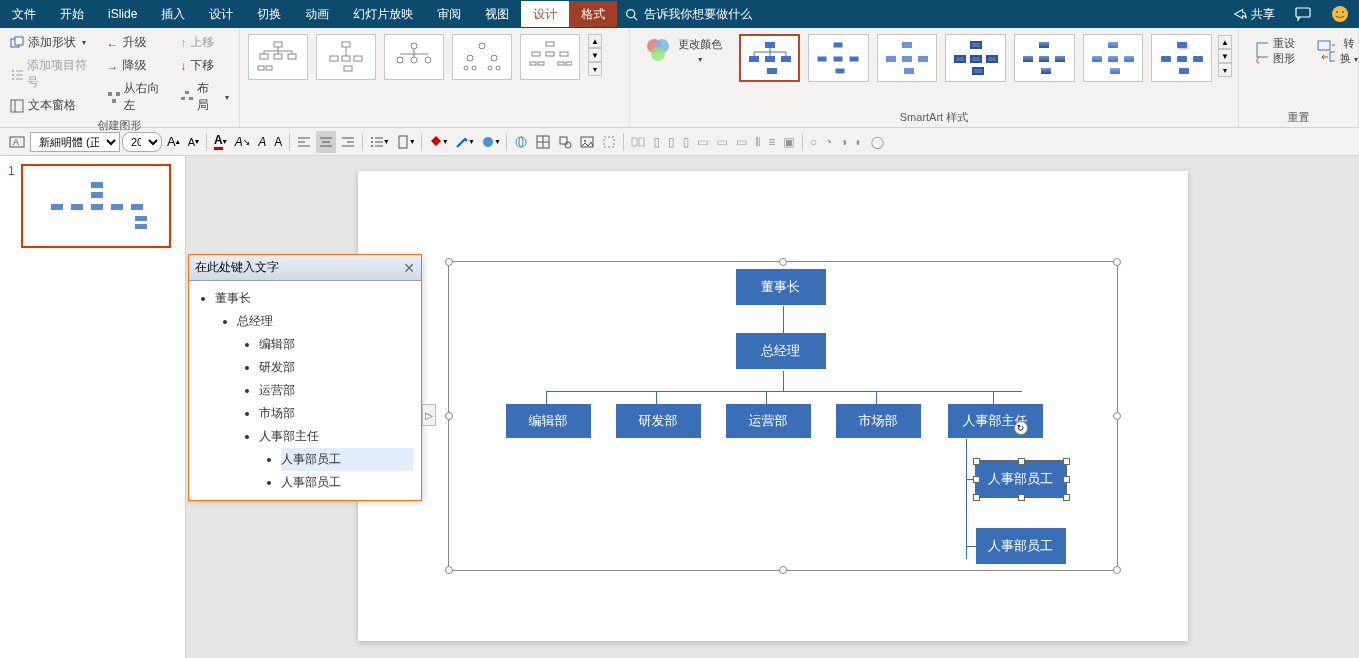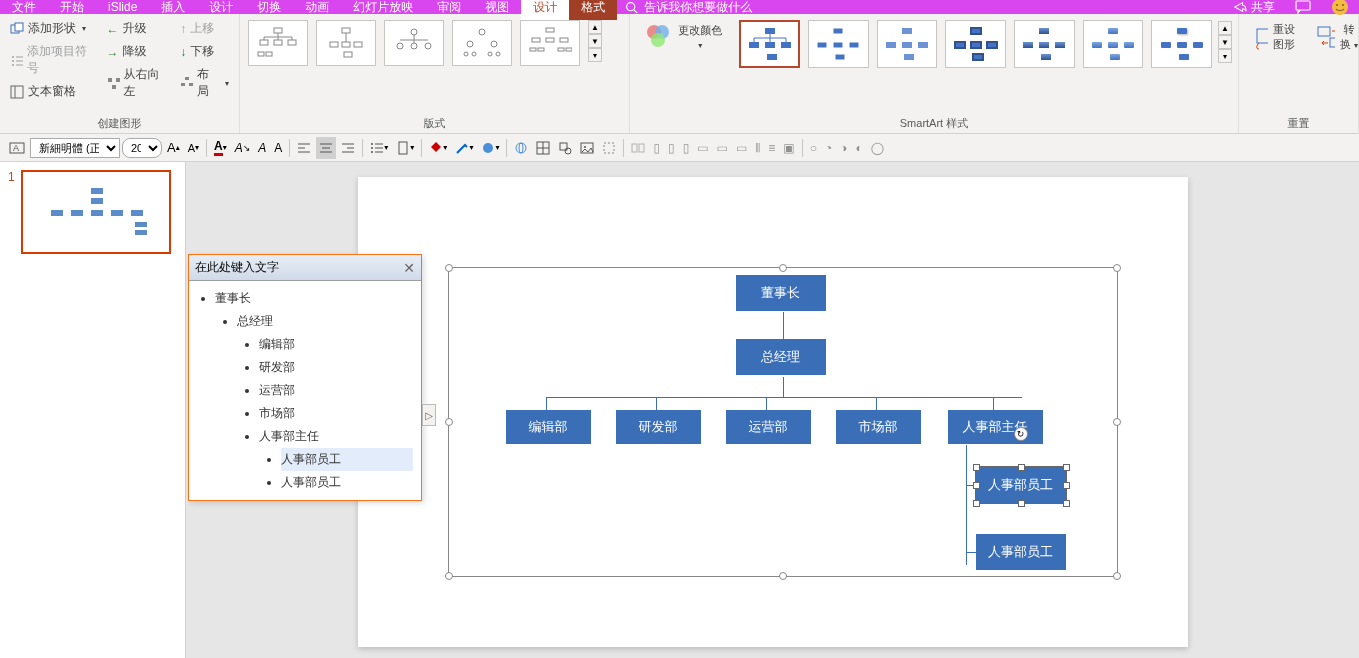--- a/index.html
+++ b/index.html
@@ -1,25 +1,25 @@
 <!DOCTYPE html>
 <html><head>
 <meta charset="utf-8">
 <style>
 *{margin:0;padding:0;box-sizing:border-box;font-family:"Microsoft YaHei",sans-serif;-webkit-user-select:none;}
 body{background:#fff;overflow:hidden;font-size:12px;}
-.tabs{height:14px;background:#d946ef;display:flex;align-items:center;color:#fff;}
+.tabs{height:28px;background:#0c4a6e;display:flex;align-items:center;color:#fff;}
 .tab{padding:0 12px;height:26px;line-height:26px;font-size:12px;cursor:pointer;}
 .tab.active{background:#fff;color:#b7472a;}
 .tab.design{background:#a03f25;}
 .tell{margin-left:8px;display:flex;align-items:center;color:#fff;font-size:12px;}
 .tell svg{margin-right:6px;}
 .spacer{flex:1;}
 .icon-right{padding:0 10px;display:flex;align-items:center;}
-.ribbon{background:#f3f2f1;border-bottom:1px solid #d4d2cf;height:120px;display:flex;}
+.ribbon{background:#f3f2f1;border-bottom:1px solid #d4d2cf;height:100px;display:flex;}
 .group{border-right:1px solid #e1dfdd;display:flex;flex-direction:column;padding:4px 6px 0;}
 .group-body{flex:1;display:flex;align-items:flex-start;gap:4px;}
 .group-label{text-align:center;font-size:11px;color:#595959;padding:2px 0;}
 .btn-col{display:flex;flex-direction:column;gap:2px;}
 .rbtn{display:flex;align-items:center;gap:4px;padding:2px 4px;font-size:12px;color:#444;cursor:pointer;}
 .layout-box{width:60px;height:46px;border:1px solid #c8c6c4;background:#fff;margin:2px;display:flex;align-items:center;justify-content:center;cursor:pointer;}
 .style-box{width:62px;height:48px;border:1px solid #c8c6c4;background:#fff;margin:2px;display:flex;align-items:center;justify-content:center;cursor:pointer;position:relative;}
 .style-box.selected{border:2px solid #b7472a;}
 .big-btn{display:flex;flex-direction:row;align-items:center;gap:4px;padding:4px 8px;cursor:pointer;}
 .big-label{font-size:11px;color:#444;text-align:center;}
@@ -230,21 +230,20 @@
             <rect x="30" y="22" width="6" height="3" fill="none" stroke="#888"></rect>
             <rect x="38" y="22" width="6" height="3" fill="none" stroke="#888"></rect>
           </svg>
         </div>
       <div style="display:flex;flex-direction:column;justify-content:center;height:46px;margin-left:2px;">
         <div class="tb-item" style="border:1px solid #c8c6c4;width:14px;height:14px;font-size:8px;justify-content:center;">▲</div>
         <div class="tb-item" style="border:1px solid #c8c6c4;width:14px;height:14px;font-size:8px;justify-content:center;">▼</div>
         <div class="tb-item" style="border:1px solid #c8c6c4;width:14px;height:14px;font-size:8px;justify-content:center;">▾</div>
       </div>
     </div>
-    <div class="group-label">版式</div>
   </div>
 
   <div class="group" style="flex:1;">
     <div class="group-body">
       <div class="big-btn">
         <svg width="28" height="28">
             <circle cx="10" cy="10" r="7" fill="#e87272" opacity=".8"></circle>
             <circle cx="18" cy="10" r="7" fill="#72b0e8" opacity=".8"></circle>
             <circle cx="14" cy="18" r="7" fill="#8ee872" opacity=".8"></circle>
           </svg>

